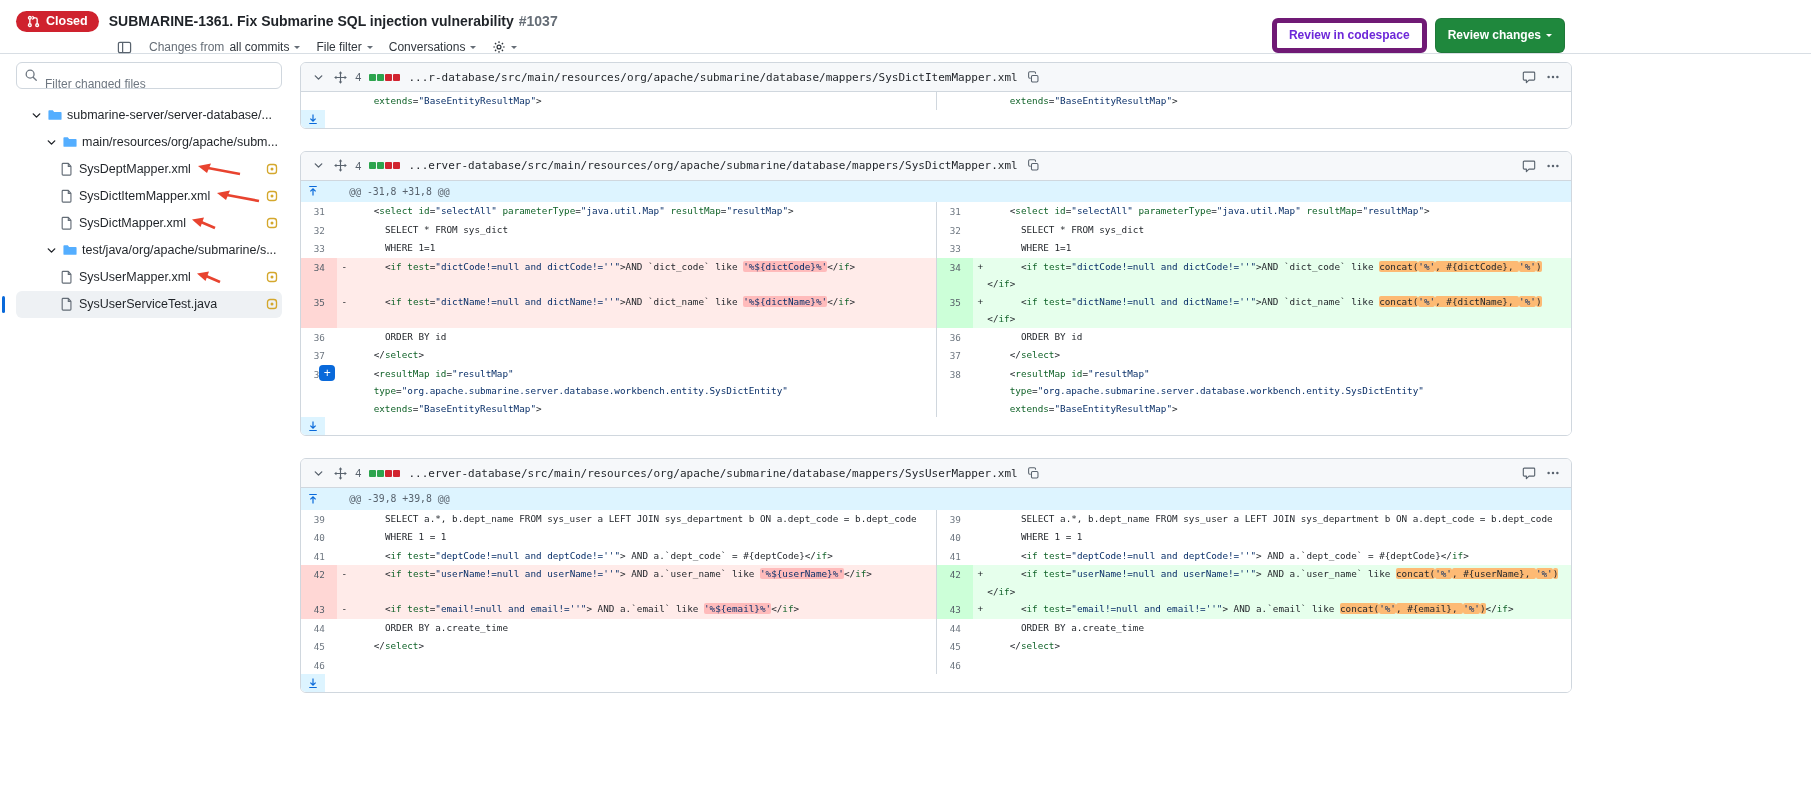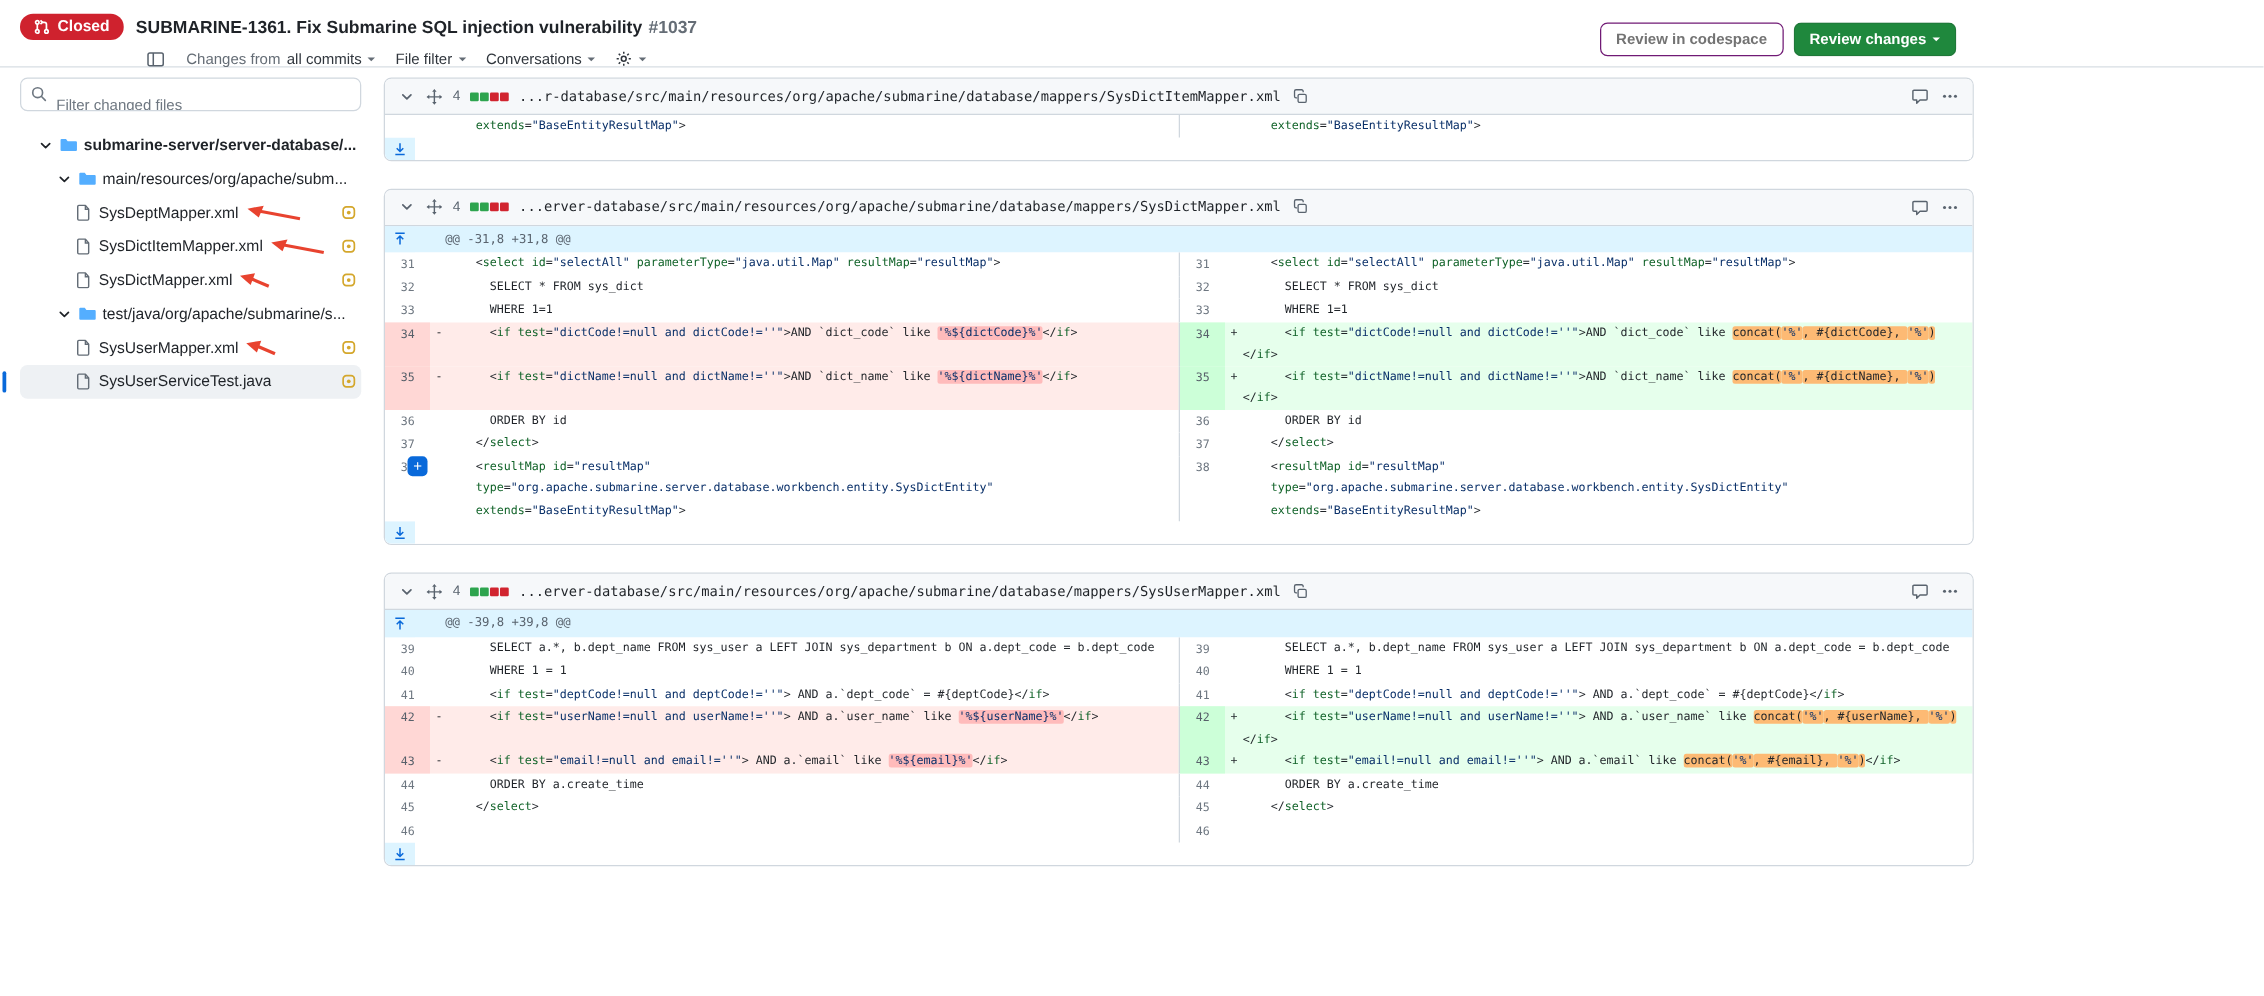--- a/index.html
+++ b/index.html
@@ -12,21 +12,21 @@
     border-radius:999px;padding:4px 11px;font-size:12.5px;font-weight:700;line-height:1}
   .pr-title{font-size:14px;font-weight:700;color:#1f2328;white-space:nowrap}
   .pr-number{color:#656d76;font-weight:700;margin-left:5px}
   .toolbar{display:flex;align-items:center;gap:16px;margin:3px 0 0 100px;height:20px;color:#30363d;font-size:12px}
   .tool-item{display:inline-flex;align-items:center;gap:5px;background:none;border:none;font:inherit;color:#30363d;cursor:pointer}
   .muted{color:#656d76}
   .caret{width:0;height:0;border:3.6px solid transparent;border-top-color:#656d76;margin-top:3px;display:inline-block}
   .icbtn{background:none;border:none;color:#59636e;cursor:pointer;display:inline-flex;align-items:center;padding:1px}
   .header-actions{position:absolute;top:18px;right:246px;display:flex;gap:8px}
   .btn{font-size:12px;font-weight:600;border-radius:6px;padding:4px 12px;cursor:pointer;line-height:1.4;display:inline-flex;align-items:center;gap:5px}
-  .btn-codespace{color:#737373;background:#fff;border:1px solid #701a75}
+  .btn-codespace{color:#6d28d9;background:#fff;border:5px solid #701a75}
   .btn-green{color:#fff;background:#1f883d;border:1px solid rgba(31,35,40,.15)}
   .btn-green .caret{border-top-color:#fff}
   
   .content{display:flex;height:743px}
   .sidebar{flex:0 0 292px;padding:8px 10px 0 16px}
   .filterbox{position:relative;margin-bottom:10px}
   .filterbox input{width:100%;height:27px;border:1px solid #d0d7de;border-radius:6px;
     padding:16px 8px 0 28px;font-size:12px;color:#0369a1;background:#fff;outline:none}
   .filterbox input::placeholder{color:#6e7781}
   .filterbox .ic{position:absolute;left:8px;top:6px;color:#6e7781}
@@ -139,21 +139,21 @@
       <div class="filterbox">
         <span class="ic">
           <svg width="14" height="14" viewBox="0 0 16 16" fill="none" stroke="currentColor" stroke-width="1.5">
               <circle cx="7" cy="7" r="4.5"></circle>
               <path d="M10.5 10.5L14 14" stroke-linecap="round"></path>
             </svg>
         </span>
         <input type="text" placeholder="Filter changed files" style="">
       </div>
       <nav id="tree">
-          <div class="tree-row" style="padding-left: 14px; font-weight: bold;">
+          <div class="tree-row" style="padding-left: 14px;">
             <span class="ic">
               <svg width="13" height="13" viewBox="0 0 16 16" fill="none" stroke="currentColor" stroke-width="1.7" stroke-linecap="round" stroke-linejoin="round">
                 <path d="M4 6l4 4 4-4"></path>
               </svg>
             </span>
             <span class="ic">
               <svg width="14" height="14" viewBox="0 0 16 16" fill="#54aeff">
                 <path d="M1.5 2.5h4l1.5 2h7.5a1 1 0 0 1 1 1v7a1 1 0 0 1-1 1h-13a1 1 0 0 1-1-1v-9a1 1 0 0 1 1-1z"></path>
               </svg>
             </span>

